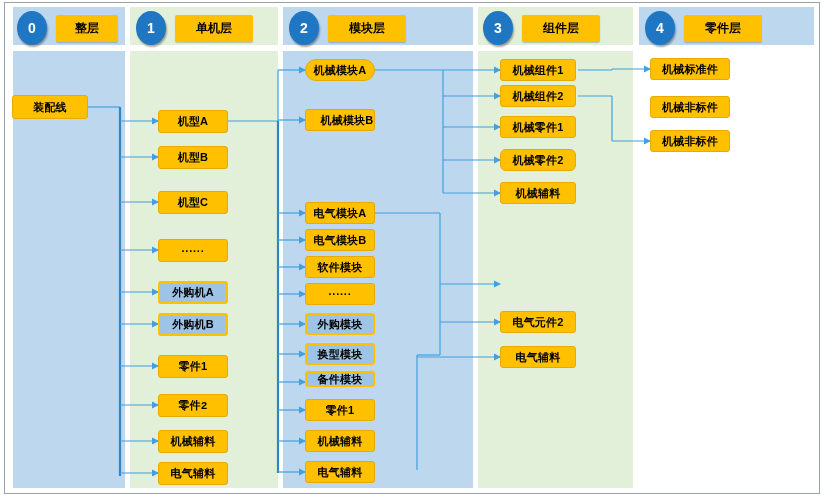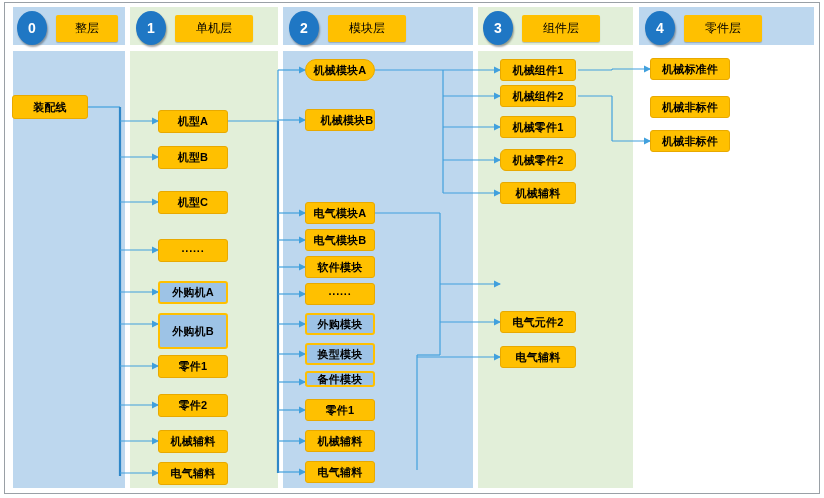--- a/index.html
+++ b/index.html
@@ -6,21 +6,21 @@
   body{font-family:"Liberation Sans","DejaVu Sans",sans-serif;}
   #stage{position:relative;width:824px;height:498px;background:#ffffff;overflow:hidden;}
   #frame{position:absolute;left:4px;top:2px;width:816px;height:492px;border:1px solid #9aa0a6;box-sizing:border-box;background:#fff;}
   .band{position:absolute;}
   .band.blue{background:#bdd7ee;}
   .band.green{background:#e2efd9;}
   .hdr{position:absolute;display:flex;align-items:center;}
   .circle{width:30px;height:34px;border-radius:50%;background:#1f77c4;color:#fff;
           display:flex;align-items:center;justify-content:center;font-size:14px;font-weight:bold;
           box-shadow:1px 2px 2px rgba(0,0,0,.35);flex:0 0 auto;}
-  .hdrlbl{margin-left:9px;background:#ffc000;color:#000;font-size:12px;font-weight:normal;
+  .hdrlbl{margin-left:9px;background:#ffc000;color:#000;font-size:12px;font-weight:bold;
           padding:5px 0;text-align:center;border-radius:2px;box-shadow:0 1px 1px rgba(0,0,0,.2);}
   .node{position:absolute;background:#ffc000;border:1px solid #e8a900;border-radius:3px;
         color:#000;font-size:11px;font-weight:bold;display:flex;align-items:center;
         justify-content:center;box-sizing:border-box;letter-spacing:.2px;}
   .node.alt{background:#9dc3e6;border:2px solid #ffc000;}
   svg.wires{position:absolute;left:0;top:0;width:824px;height:498px;pointer-events:none;}
   .ln{stroke:#41a0dd;stroke-width:1.2;fill:none;}
   .trunk{stroke:#2e86c8;stroke-width:2.2;fill:none;}
 </style>
 </head>
@@ -123,23 +123,23 @@
     <path class="ln" marker-end="url(#ah)" d="M612,141 L650,141"></path>
   </svg>
 
   <div class="node" style="left:12px;top:95px;width:76px;height:24px;">装配线</div>
 
   <div class="node" style="left:158px;top:110px;width:70px;height:23px;">机型A</div>
   <div class="node" style="left:158px;top:146px;width:70px;height:23px;">机型B</div>
   <div class="node" style="left:158px;top:191px;width:70px;height:23px;">机型C</div>
   <div class="node" style="left:158px;top:239px;width:70px;height:23px;">······</div>
   <div class="node alt" style="left:158px;top:281px;width:70px;height:23px;">外购机A</div>
-  <div class="node alt" style="left:158px;top:313px;width:70px;height:36px;">外购机B</div>
+  <div class="node alt" style="left:158px;top:313px;width:70px;height:23px;">外购机B</div>
   <div class="node" style="left:158px;top:355px;width:70px;height:23px;">零件1</div>
-  <div class="node" style="left:158px;top:394px;width:70px;height:23px;">零件2</div>
+  <div class="node" style="left:158px;top:394px;width:70px;height:23px;font-family:Liberation Mono, monospace;">零件2</div>
   <div class="node" style="left:158px;top:430px;width:70px;height:23px;">机械辅料</div>
   <div class="node" style="left:158px;top:462px;width:70px;height:23px;">电气辅料</div>
 
   <div class="node" style="left:305px;top:59px;width:70px;height:22px;border-radius:11px;">机械模块A</div>
   <div class="node" style="left:305px;top:109px;width:70px;height:22px;padding-left:14px;">机械模块B</div>
   <div class="node" style="left:305px;top:202px;width:70px;height:22px;">电气模块A</div>
   <div class="node" style="left:305px;top:229px;width:70px;height:22px;">电气模块B</div>
   <div class="node" style="left:305px;top:256px;width:70px;height:22px;">软件模块</div>
   <div class="node" style="left:305px;top:283px;width:70px;height:22px;">······</div>
   <div class="node alt" style="left:305px;top:313px;width:70px;height:22px;">外购模块</div>

